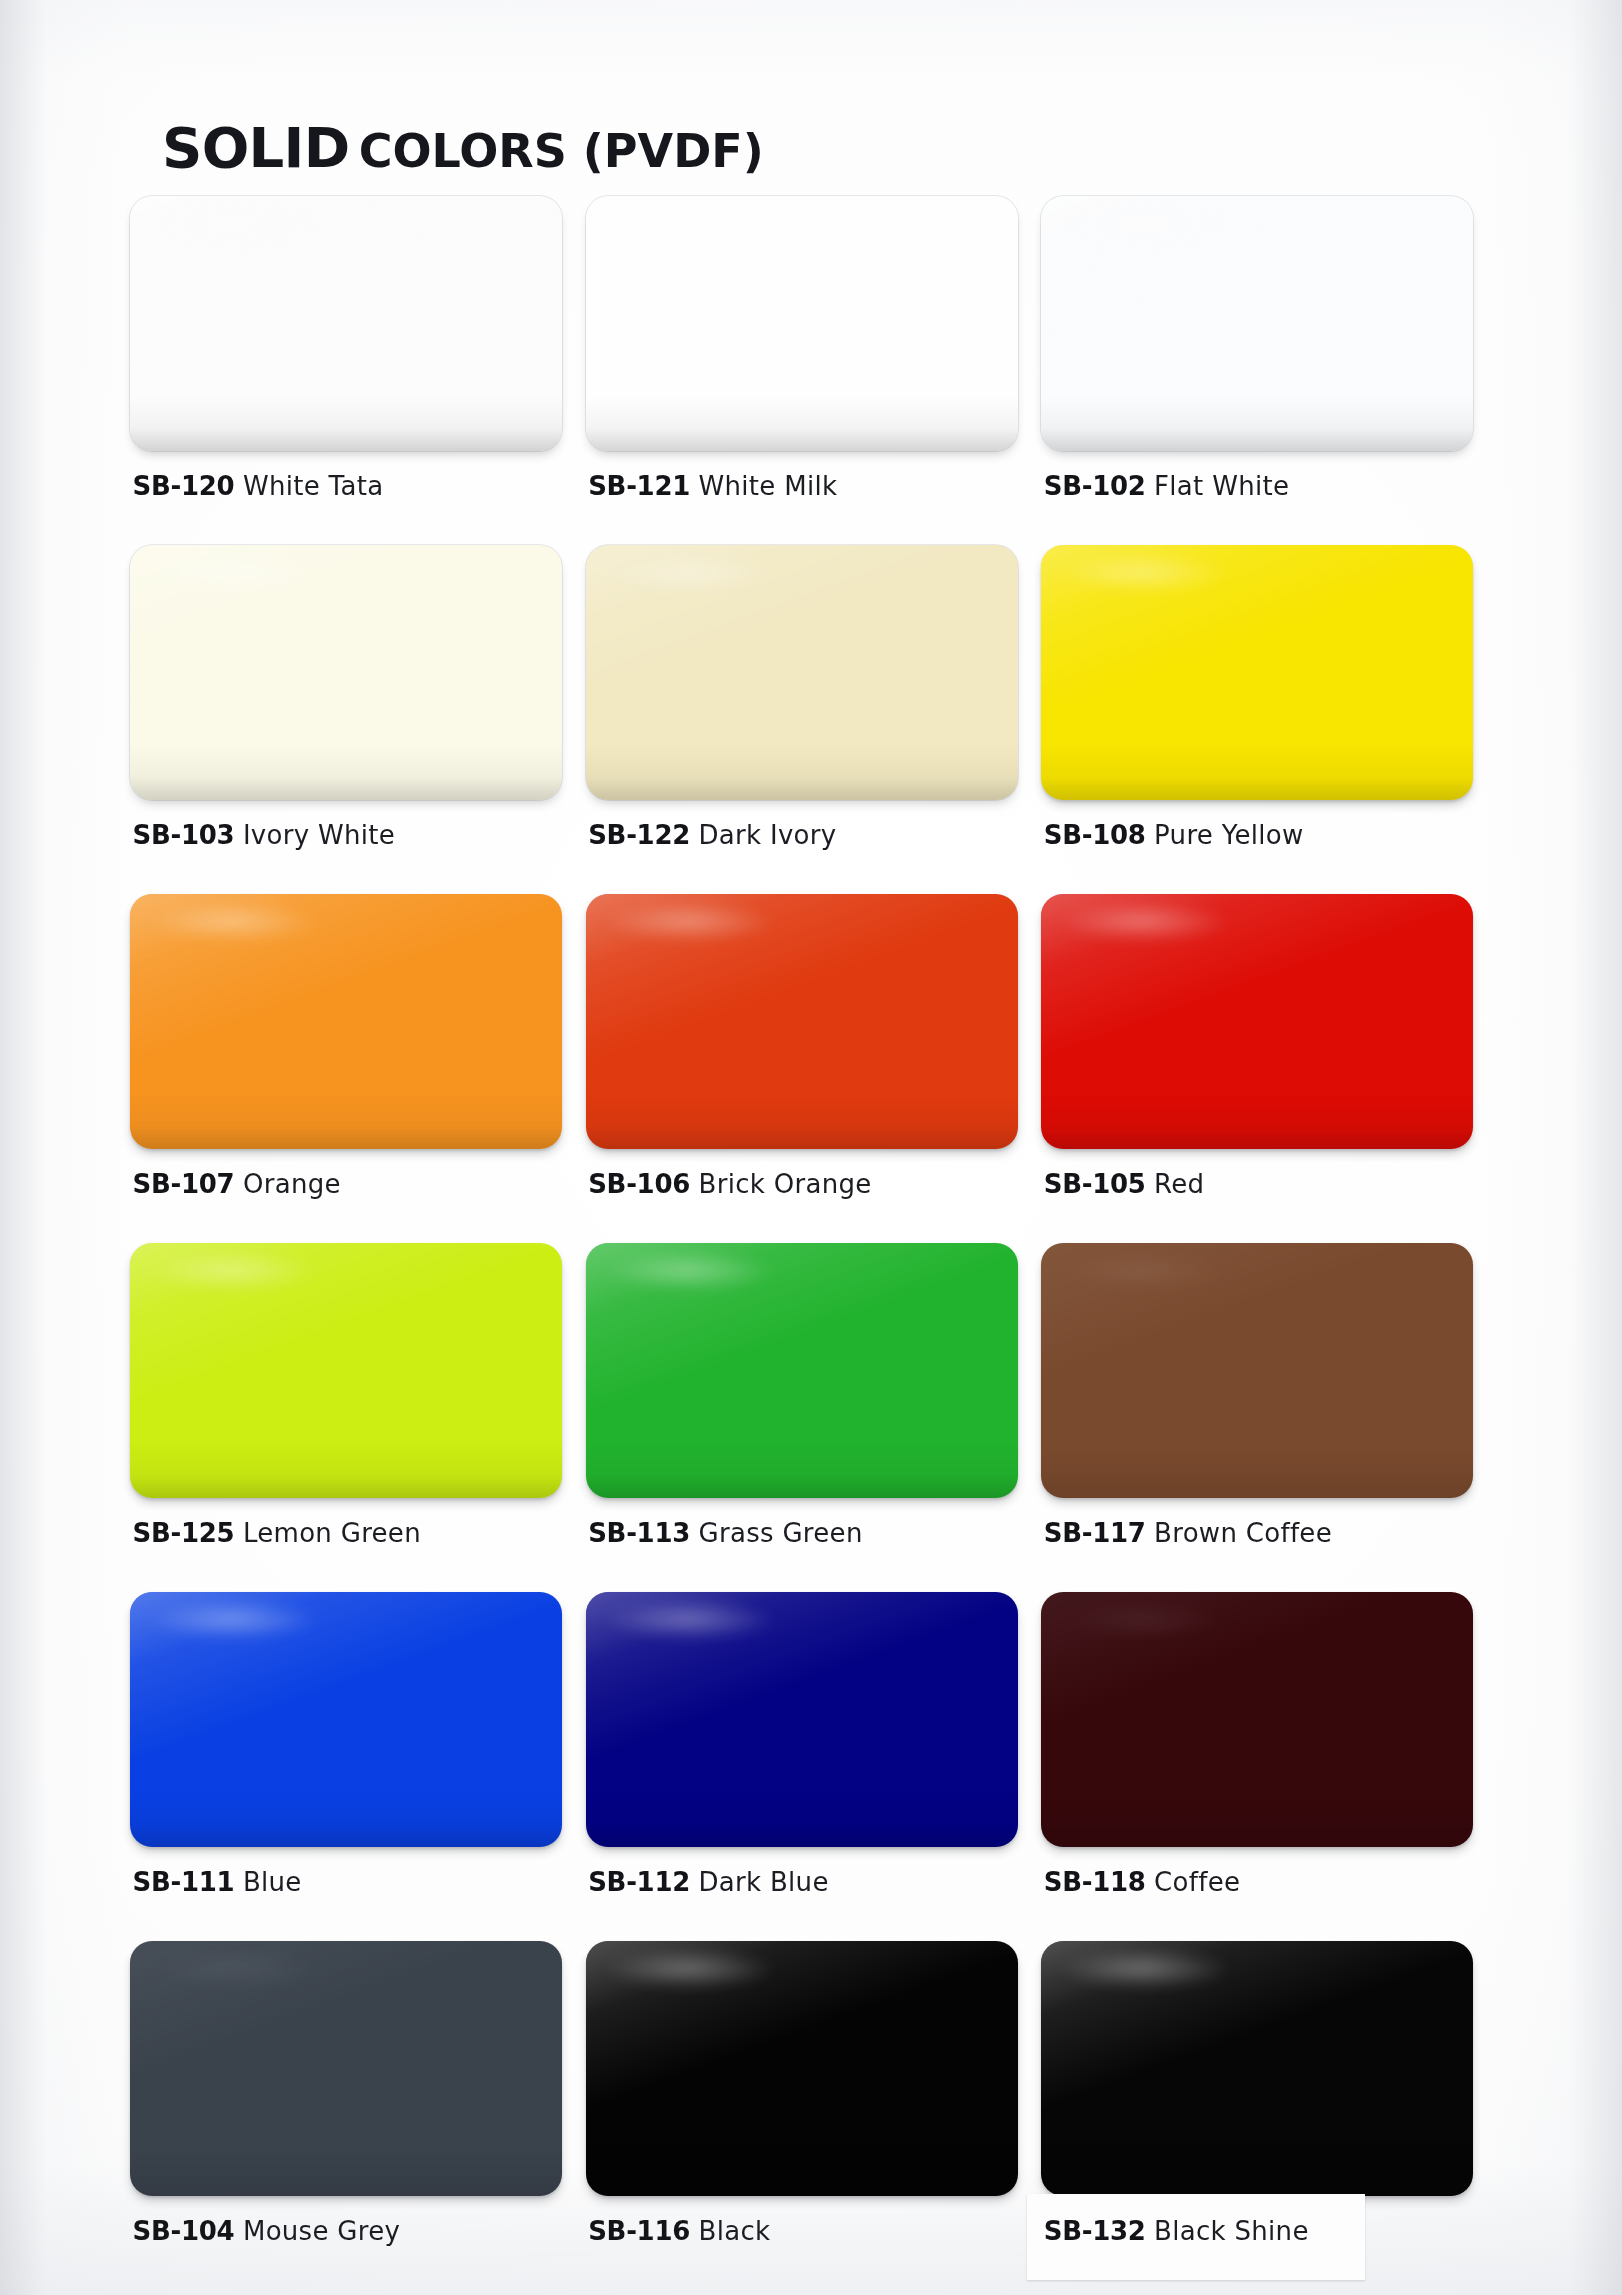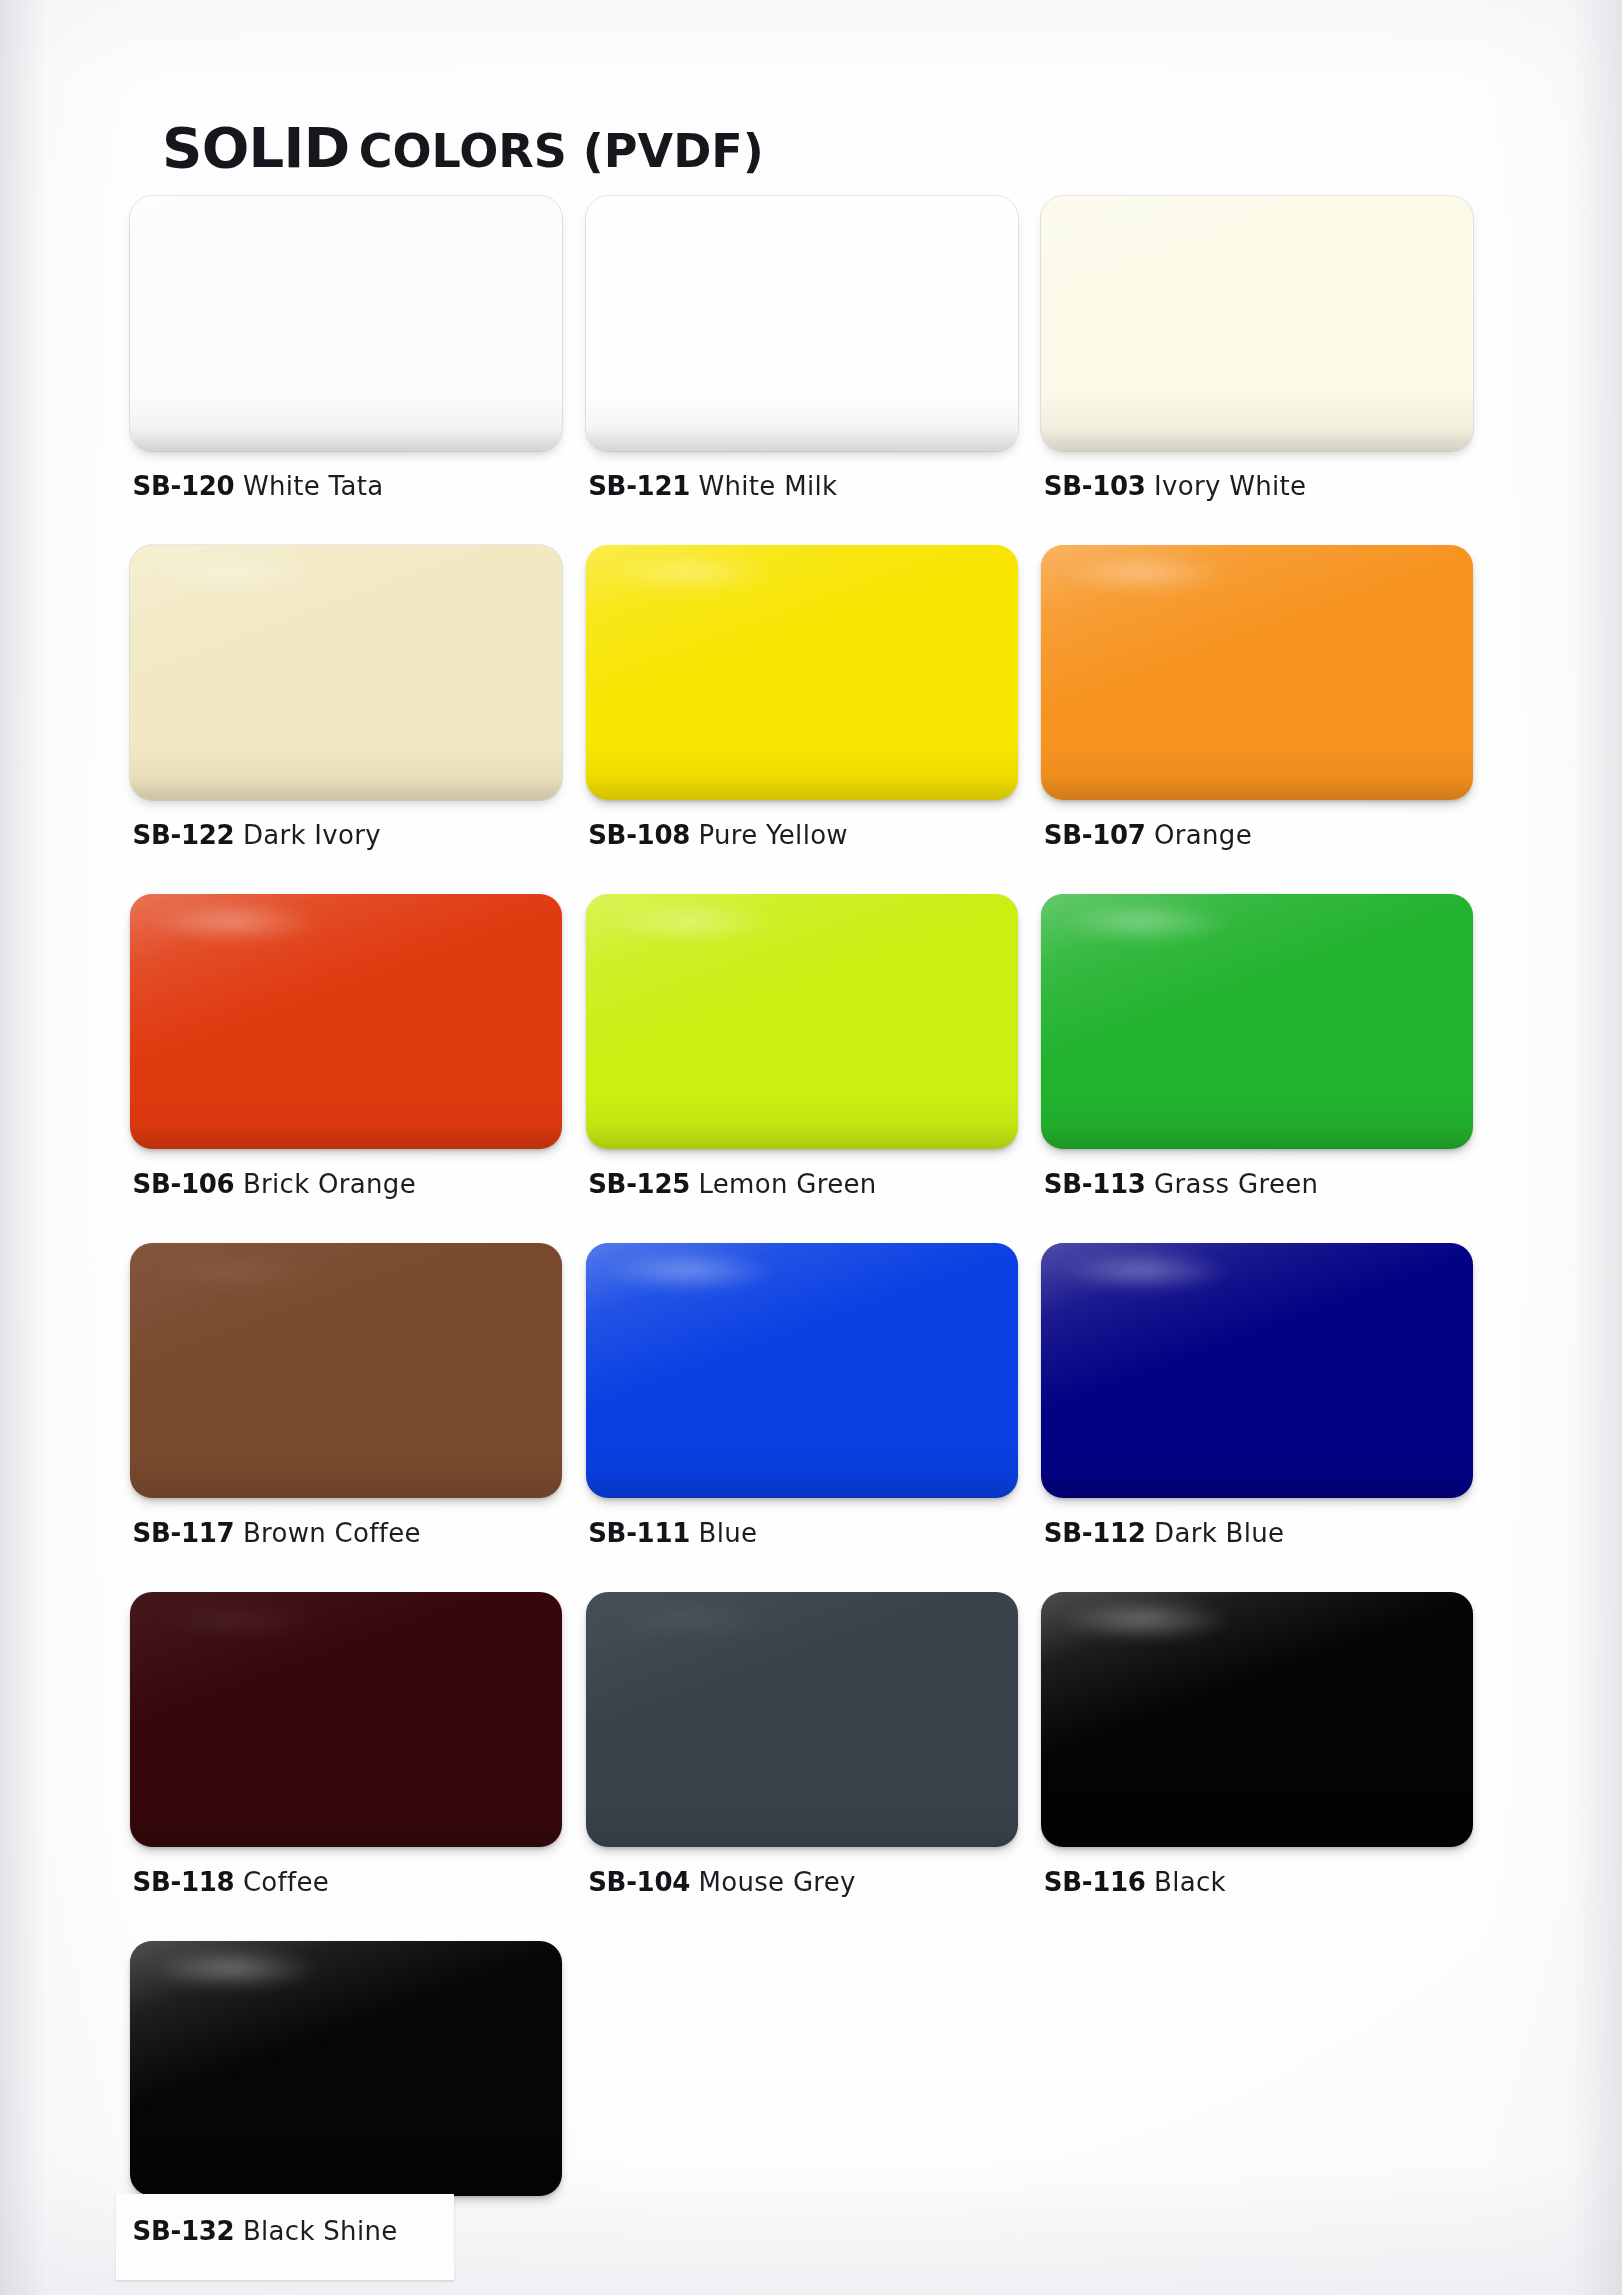--- a/index.html
+++ b/index.html
@@ -185,20 +185,30 @@
       <div class="swatch light" style="background: rgb(254, 254, 254);">
         <div class="gloss"></div>
         <div class="spec"></div>
       </div>
       <div class="label">
         <span class="code">SB-121</span>
         <span class="name">White Milk</span>
       </div>
     </div>
     <div class="cell">
+      <div class="swatch light" style="background: rgb(251, 252, 253);">
+        <div class="gloss"></div>
+        <div class="spec"></div>
+      </div>
+      <div class="label">
+        <span class="code">SB-102</span>
+        <span class="name">Flat White</span>
+      </div>
+    </div>
+    <div class="cell">
       <div class="swatch light" style="background: rgb(251, 250, 232);">
         <div class="gloss"></div>
         <div class="spec"></div>
       </div>
       <div class="label">
         <span class="code">SB-103</span>
         <span class="name">Ivory White</span>
       </div>
     </div>
     <div class="cell">
@@ -232,20 +242,30 @@
       </div>
     </div>
     <div class="cell">
       <div class="swatch" style="background: rgb(224, 58, 16);">
         <div class="gloss"></div>
         <div class="spec"></div>
       </div>
       <div class="label">
         <span class="code">SB-106</span>
         <span class="name">Brick Orange</span>
+      </div>
+    </div>
+    <div class="cell">
+      <div class="swatch" style="background: rgb(221, 12, 5);">
+        <div class="gloss"></div>
+        <div class="spec"></div>
+      </div>
+      <div class="label">
+        <span class="code">SB-105</span>
+        <span class="name">Red</span>
       </div>
     </div>
     <div class="cell">
       <div class="swatch" style="background: rgb(204, 238, 18);">
         <div class="gloss"></div>
         <div class="spec"></div>
       </div>
       <div class="label">
         <span class="code">SB-125</span>
         <span class="name">Lemon Green</span>

